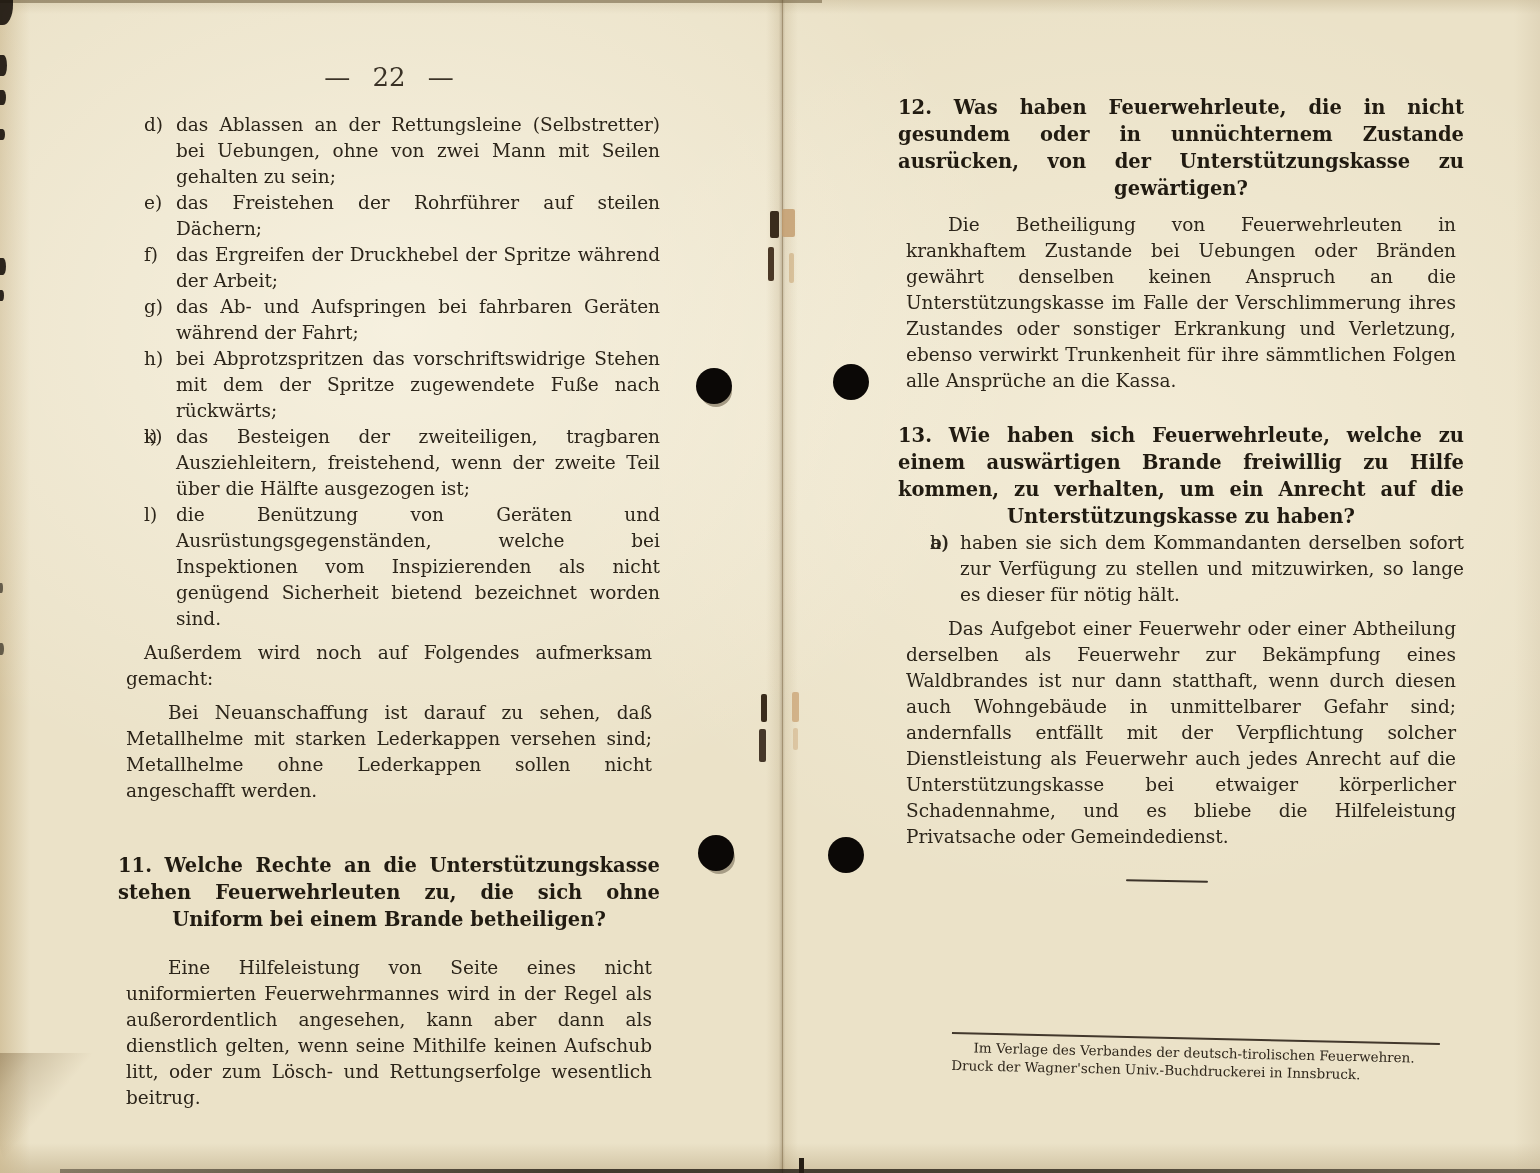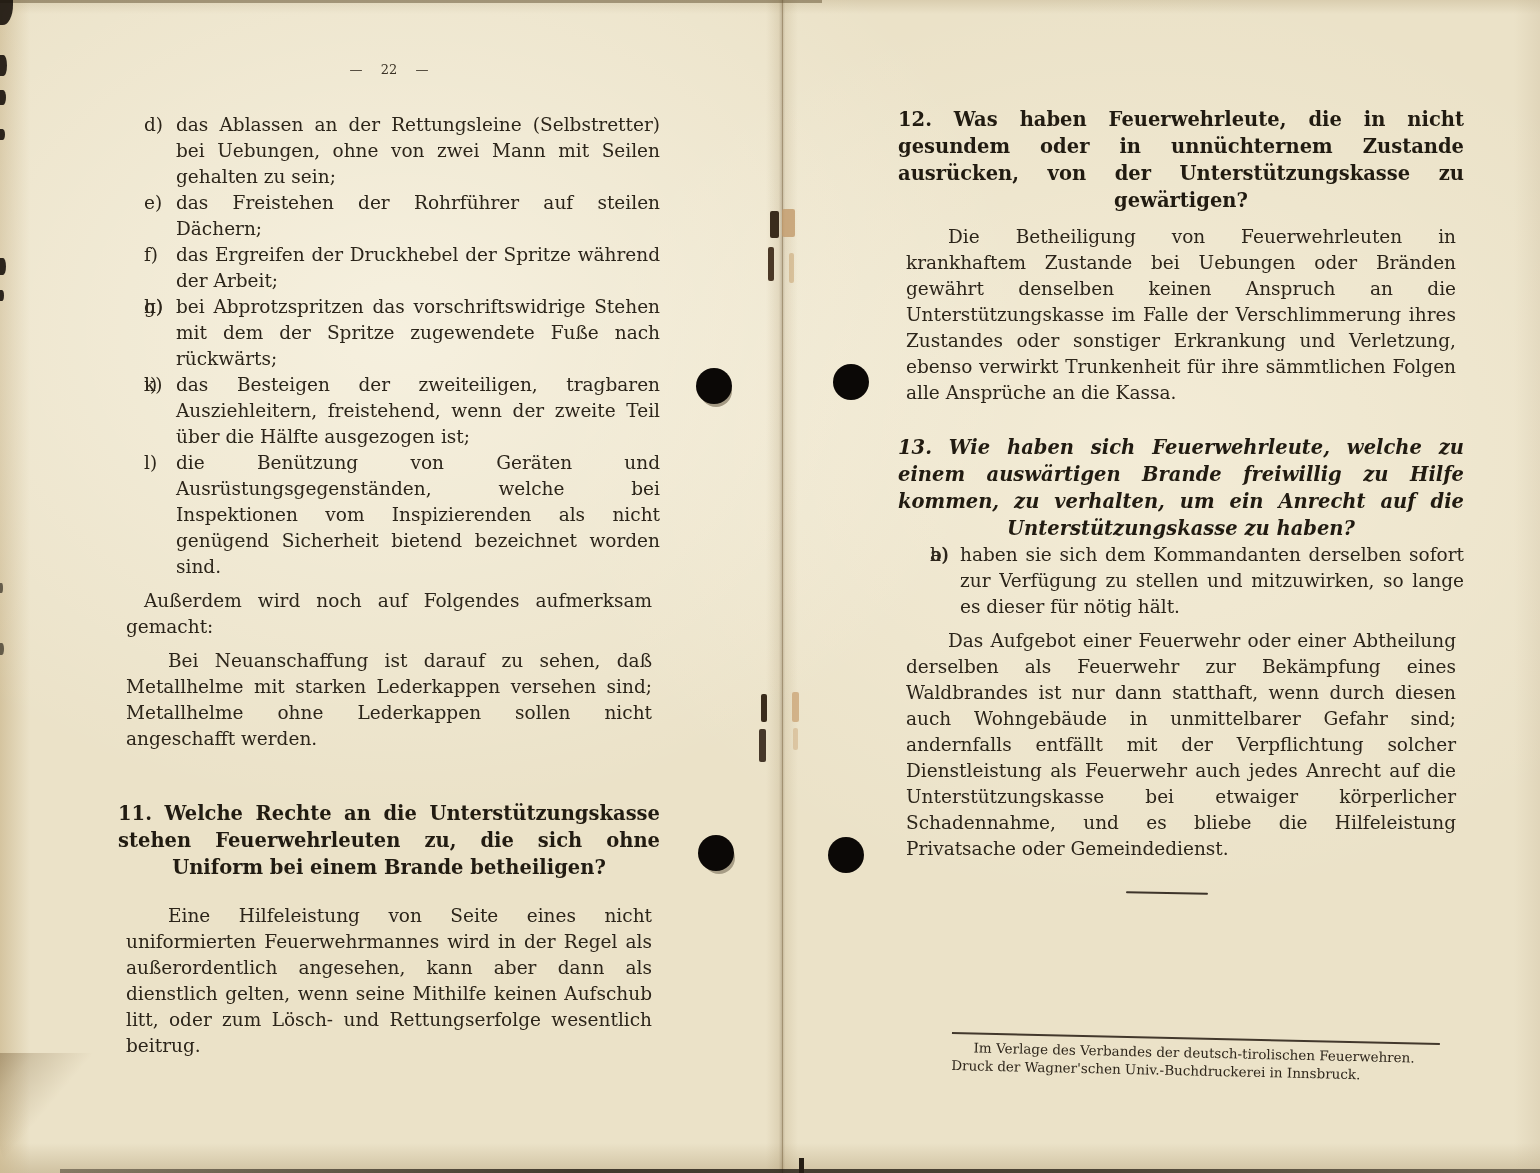--- a/index.html
+++ b/index.html
@@ -48,33 +48,33 @@
   .stitch{position:absolute;border-radius:2px;}
   .st1{left:770px;top:211px;width:9px;height:27px;background:#3a2c1c;}
   .st2{left:782px;top:209px;width:13px;height:28px;background:#c29a6a;opacity:0.8;}
   .st3{left:768px;top:247px;width:6px;height:34px;background:#4a3826;}
   .st4{left:789px;top:253px;width:5px;height:30px;background:#c9a878;opacity:0.6;}
   .st5{left:761px;top:694px;width:6px;height:28px;background:#3a2c1c;}
   .st6{left:759px;top:729px;width:7px;height:33px;background:#46382a;}
   .st7{left:792px;top:692px;width:7px;height:30px;background:#c79e6e;opacity:0.7;}
   .st8{left:793px;top:728px;width:5px;height:22px;background:#cfae84;opacity:0.55;}
   
-  .pagenum{position:absolute;text-align:center;font-size:13px;word-spacing:14px;color:#3a3226;}
+  .pagenum{position:absolute;text-align:center;font-size:26px;word-spacing:14px;color:#3a3226;}
   .pn-left{left:118px;top:62px;width:542px;}
   .pn-right{left:898px;top:58px;width:566px;}
   .flow{position:absolute;font-size:18.5px;line-height:26px;text-align:justify;}
   .flow-left{left:118px;top:112px;width:542px;}
-  .flow-right{left:898px;top:106px;width:566px;}
+  .flow-right{left:898px;top:94px;width:566px;}
   .p{margin:8px;}
   .ind{text-indent:42px;}
   .ind-sm{text-indent:18px;}
   .qhead{margin:0;font-weight:bold;font-size:19.5px;line-height:27px;color:#211b11;
     text-align:justify;text-align-last:center;}
   .mt8{margin-top:8px;}  .mt10{margin-top:10px;}  .mt22{margin-top:22px;}
-  .mt28{margin-top:28px;font-style:italic;} .mt30{margin-top:30px;} .mt48{margin-top:48px;}
+  .mt28{margin-top:28px;} .mt30{margin-top:30px;} .mt48{margin-top:48px;}
   .qlist{margin:0;padding:0;list-style:none;}
   .item{position:relative;padding-left:58px;margin:0;}
   .item .lbl{position:absolute;left:26px;top:0;width:30px;text-align:left;text-indent:0;}
   .sublist .item{padding-left:62px;}
   .sublist .item .lbl{left:32px;}
   .divider{width:82px;height:2px;background:#3d342a;margin:30px 0 0 228px;
     transform:rotate(1.2deg);border-radius:1px;}
   .imprint{position:absolute;left:952px;top:1032px;width:488px;
     border-top:2px solid #42382c;padding-top:5px;
     font-size:13.5px;line-height:17.5px;color:#2e261b;
@@ -125,20 +125,21 @@
       <div class="item">
         <span class="lbl">e)</span>
         <span>das Freistehen der Rohrführer auf steilen Dächern;</span>
       </div>
       <div class="item">
         <span class="lbl">f)</span>
         <span>das Ergreifen der Druckhebel der Spritze während der Arbeit;</span>
       </div>
       <div class="item">
         <span class="lbl">g)</span>
+        <span>das Ab- und Aufspringen bei fahrbaren Geräten während der Fahrt;</span>
       </div>
       <div class="item">
         <span class="lbl">h)</span>
         <span>bei Abprotzspritzen das vorschriftswidrige Stehen mit dem der Spritze zugewendete Fuße nach rückwärts;</span>
       </div>
       <div class="item">
         <span class="lbl">i)</span>
       </div>
       <div class="item">
         <span class="lbl">k)</span>

